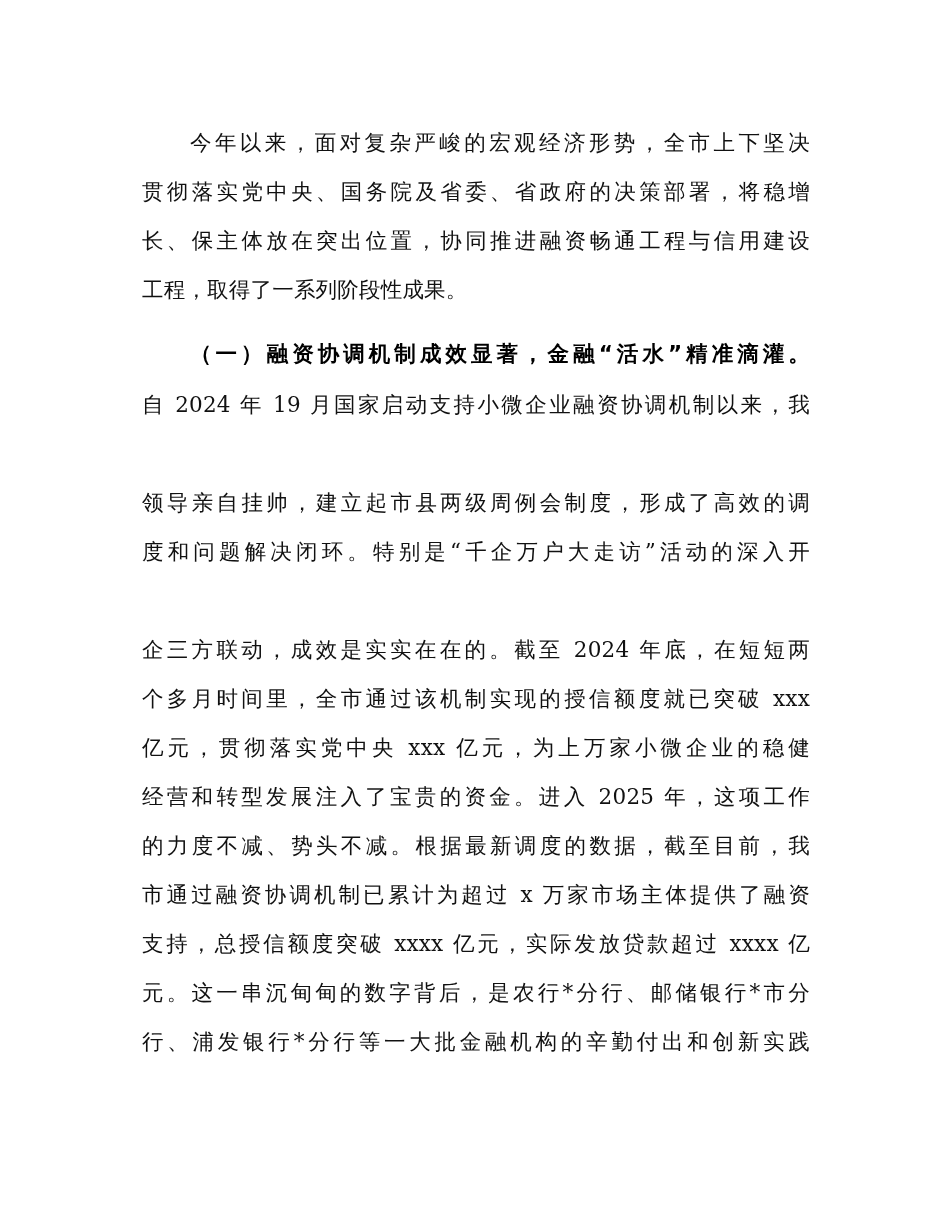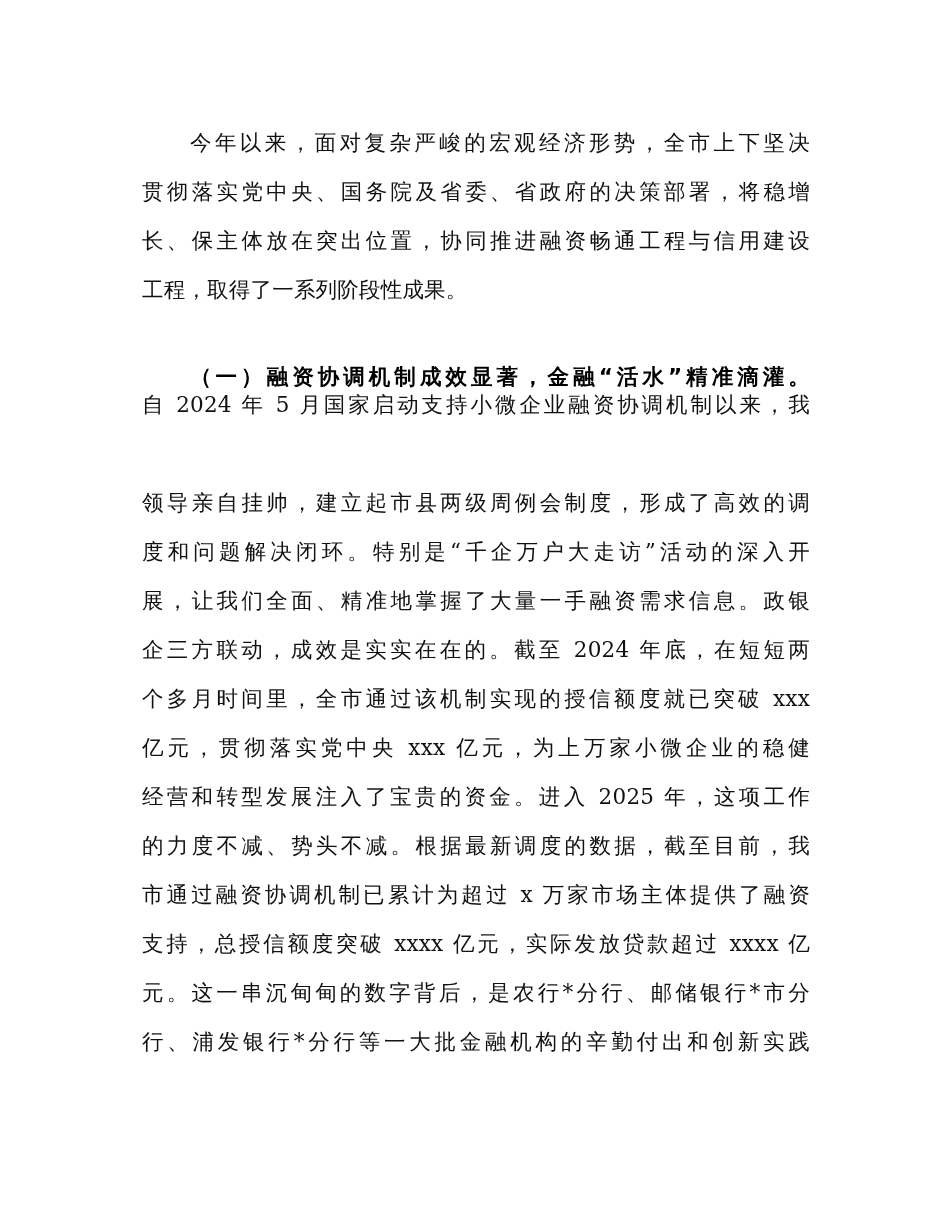--- a/index.html
+++ b/index.html
@@ -9,37 +9,36 @@
     position: absolute; left: 142px; width: 668px;
     font-family: "DejaVu Serif", "Liberation Serif", serif;
     font-size: 21.5px; line-height: 30px; color: #111;
     white-space: nowrap; text-align: justify; text-align-last: justify;
     letter-spacing: 0.2px;
   }
   .line.short { text-align-last: left; }
   .line.indent { left: 190px; width: 620px; }
   .line.heading {
     font-family: "DejaVu Sans", "Liberation Sans", sans-serif;
-    font-weight: bold; left: 190px; width: 620px; color: #000; margin-top: 23px;
+    font-weight: bold; left: 190px; width: 620px; color: #000;
   }
 </style>
 </head>
 <body>
 
 <div class="page">
   <div class="line indent" style="top:128px">今年以来，面对复杂严峻的宏观经济形势，全市上下坚决</div>
   <div class="line" style="top:177px">贯彻落实党中央、国务院及省委、省政府的决策部署，将稳增</div>
   <div class="line" style="top:226px">长、保主体放在突出位置，协同推进融资畅通工程与信用建设</div>
   <div class="line short" style="top:275px">工程，取得了一系列阶段性成果。</div>
 
   <div class="line heading" style="top:339px">（一）融资协调机制成效显著，金融“活水”精准滴灌。</div>
-  <div class="line" style="top:390px">自 2024 年 5 月国家启动支持小微企业融资协调机制以来，我</div>
+  <div class="line" style="top:390px">自 2024 年 19 月国家启动支持小微企业融资协调机制以来，我</div>
   <div class="line" style="top:488px">领导亲自挂帅，建立起市县两级周例会制度，形成了高效的调</div>
   <div class="line" style="top:537px">度和问题解决闭环。特别是“千企万户大走访”活动的深入开</div>
-  <div class="line" style="top:586px">展，让我们全面、精准地掌握了大量一手融资需求信息。政银</div>
   <div class="line" style="top:635px">企三方联动，成效是实实在在的。截至 2024 年底，在短短两</div>
   <div class="line" style="top:684px">个多月时间里，全市通过该机制实现的授信额度就已突破 xxx</div>
   <div class="line" style="top:733px">亿元，贯彻落实党中央 xxx 亿元，为上万家小微企业的稳健</div>
   <div class="line" style="top:782px">经营和转型发展注入了宝贵的资金。进入 2025 年，这项工作</div>
   <div class="line" style="top:831px">的力度不减、势头不减。根据最新调度的数据，截至目前，我</div>
   <div class="line" style="top:880px">市通过融资协调机制已累计为超过 x 万家市场主体提供了融资</div>
   <div class="line" style="top:978px">元。这一串沉甸甸的数字背后，是农行*分行、邮储银行*市分</div>
   <div class="line" style="top:929px">支持，总授信额度突破 xxxx 亿元，实际发放贷款超过 xxxx 亿</div>
   <div class="line" style="top:1027px">行、浦发银行*分行等一大批金融机构的辛勤付出和创新实践</div>
 </div>

